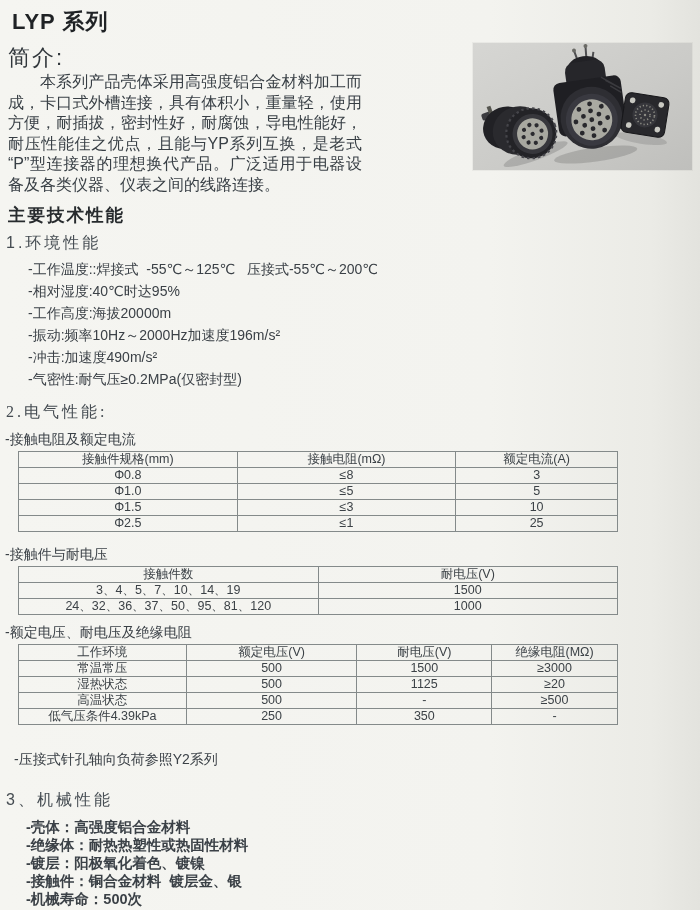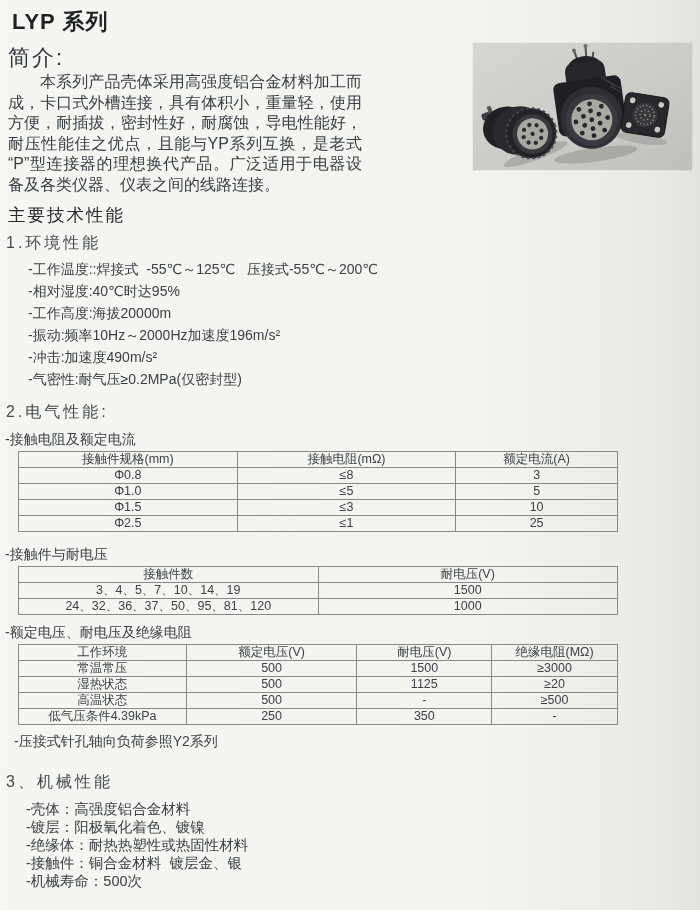--- a/index.html
+++ b/index.html
@@ -35,41 +35,41 @@
     white-space:normal;
   }
   .photo-wrap{
     position:absolute;left:473px;top:43px;
     width:219px;height:127px;
     box-shadow:0 0 0 1px rgba(0,0,0,0.04);
   }
   .main-head{
     margin:9px 0 0 8px;
     font-size:17.5px;line-height:22px;
-    font-weight:normal;color:#272b2e;
+    font-weight:bold;color:#272b2e;
     letter-spacing:2px;
   }
   .sec-head{
     margin:5px 0 0 6px;
     font-size:16px;line-height:23px;
     color:#454c52;letter-spacing:3px;
   }
-  .sec-head.sec2{margin-top:10px;}
+  .sec-head.sec2{margin-top:10px;font-family:Liberation Serif, serif;}
   .sec-head.sec3{margin-top:20px;}
   .spec-list{margin:4px 0 0 0;padding:0;list-style:none;}
   .env-list li{
     margin-left:28px;
     font-size:14px;line-height:22px;
     color:#3b4147;white-space:pre-wrap;
   }
   .mech-list{margin-top:7px;}
   .mech-list li{
     margin-left:26px;
     font-size:14.5px;line-height:18px;
-    color:#3b4147;white-space:pre-wrap;
+    color:#3b4147;white-space:pre-wrap;font-weight:bold;
   }
   .sub-label{
     margin:8px 0 0 5px;
     font-size:14px;line-height:17px;
     color:#3b4147;
   }
   .sub-label.s2{margin-top:14px;}
   .sub-label.s3{margin-top:9px;}
   table.spec{
     margin:3px 0 0 18px;
@@ -85,21 +85,21 @@
     padding:0 3px;
     color:#3c4247;
     overflow:hidden;white-space:nowrap;
   }
   table.spec{border:1.5px solid #798080;}
   .note-line{
     margin-left:14px;
     font-size:14px;line-height:17px;
     color:#3b4147;
   }
-  .note-line.n1{margin-top:8px;}
+  .note-line.n1{margin-top:26px;}
   .note-line.n2{margin-top:12px;}
 </style>
 </head>
 <body>
 
 <div class="page">
 
   <h1 class="doc-title">LYP 系列</h1>
 
   <div class="intro-head">简介:</div>
@@ -299,19 +299,19 @@
     </tr>
   </tbody>
     </table>
 
   <div class="note-line n1">-压接式针孔轴向负荷参照Y2系列</div>
 
   <div class="sec-head sec3">3、机械性能</div>
 
   <ul class="spec-list mech-list">
     <li>-壳体：高强度铝合金材料</li>
+    <li>-绝缘体：耐热热塑性或热固性材料</li>
     <li>-镀层：阳极氧化着色、镀镍</li>
-    <li>-绝缘体：耐热热塑性或热固性材料</li>
     <li>-接触件：铜合金材料  镀层金、银</li>
     <li>-机械寿命：500次</li>
   </ul>
 
 </div>
 
 </body></html>

